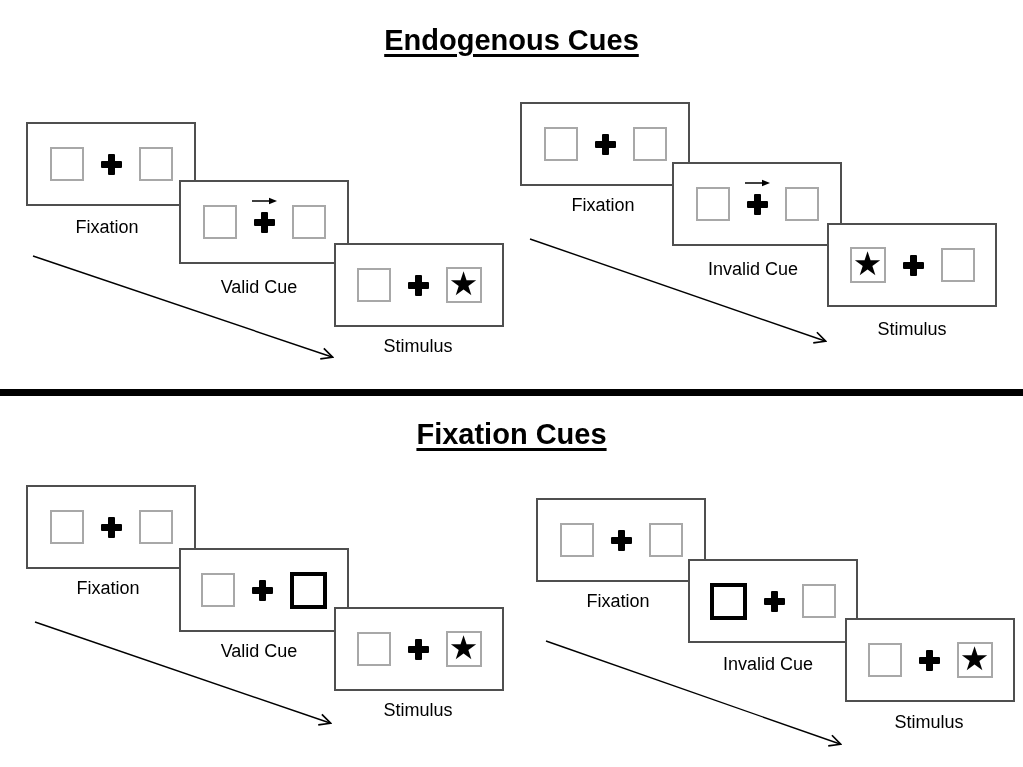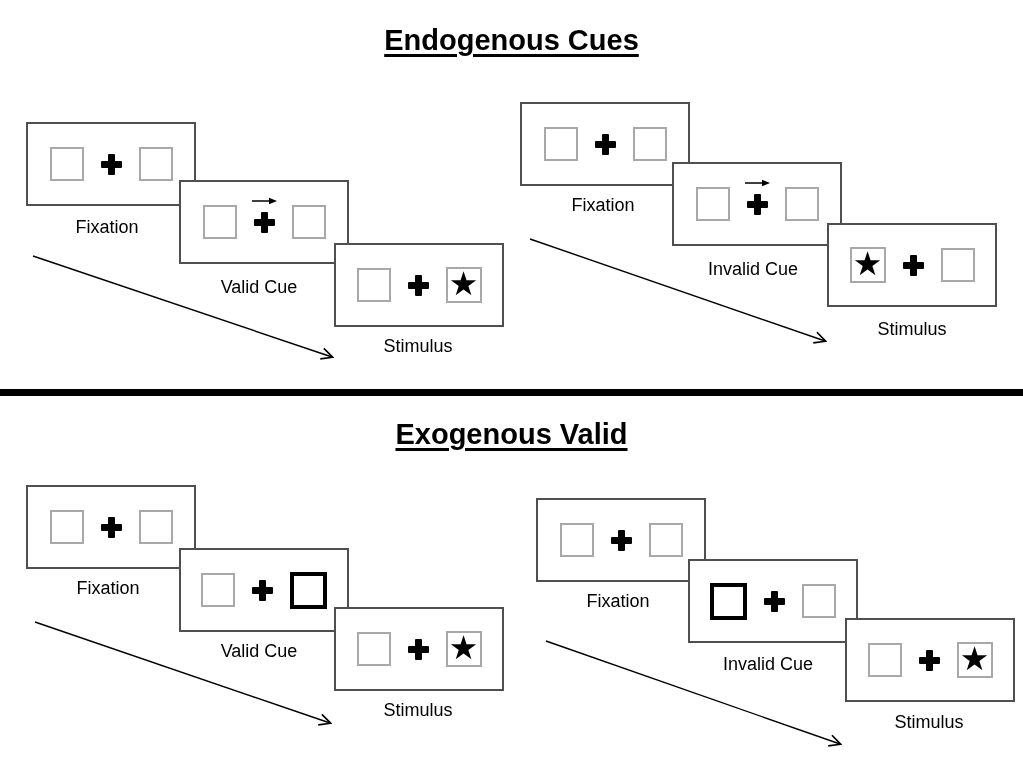--- a/index.html
+++ b/index.html
@@ -49,21 +49,21 @@
       </marker>
     </defs>
     <line x1="33" y1="256" x2="332" y2="357" stroke="#000" stroke-width="1.4" marker-end="url(#ah)"></line>
     <line x1="530" y1="239" x2="825" y2="341" stroke="#000" stroke-width="1.4" marker-end="url(#ah)"></line>
     <line x1="35" y1="622" x2="330" y2="723" stroke="#000" stroke-width="1.4" marker-end="url(#ah)"></line>
     <line x1="546" y1="641" x2="840" y2="744" stroke="#000" stroke-width="1.4" marker-end="url(#ah)"></line>
   </svg>
 
   <div class="section-title" style="top:24px;">Endogenous Cues</div>
   <div class="divider"></div>
-  <div class="section-title" style="top:418px;">Exogenous Valid</div>
+  <div class="section-title" style="top:418px;">Fixation Cues</div>
 
   <div class="panel" style="left:26px;top:122px;z-index:1;">
     <div class="box"></div>
     <div class="plus"></div>
     <div class="box"></div>
   </div>
   <div class="panel-label" style="left:22px;top:217px;">Fixation</div>
 
   <div class="panel" style="left:179px;top:180px;z-index:2;">
     <div class="box"></div>

